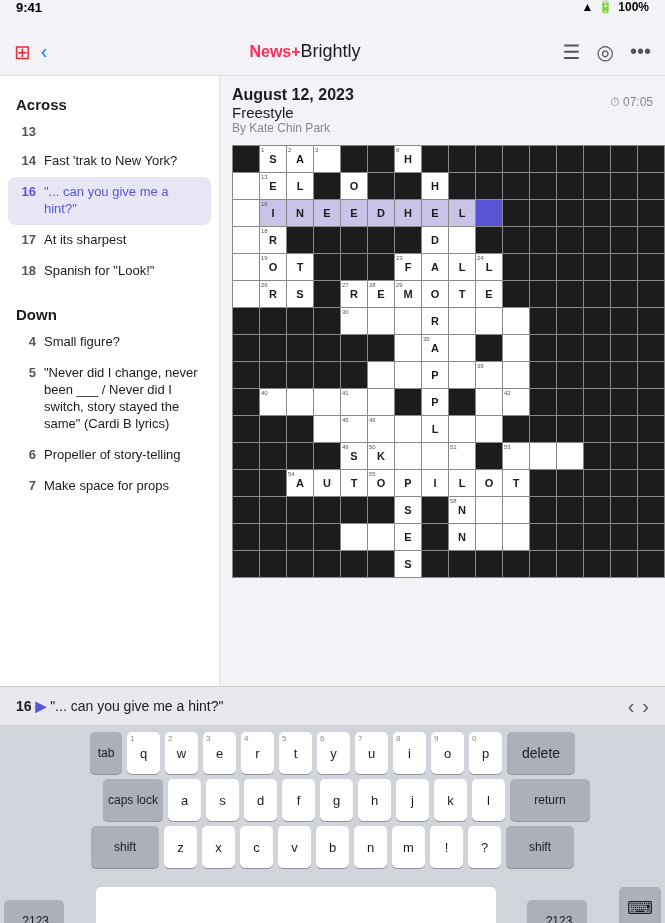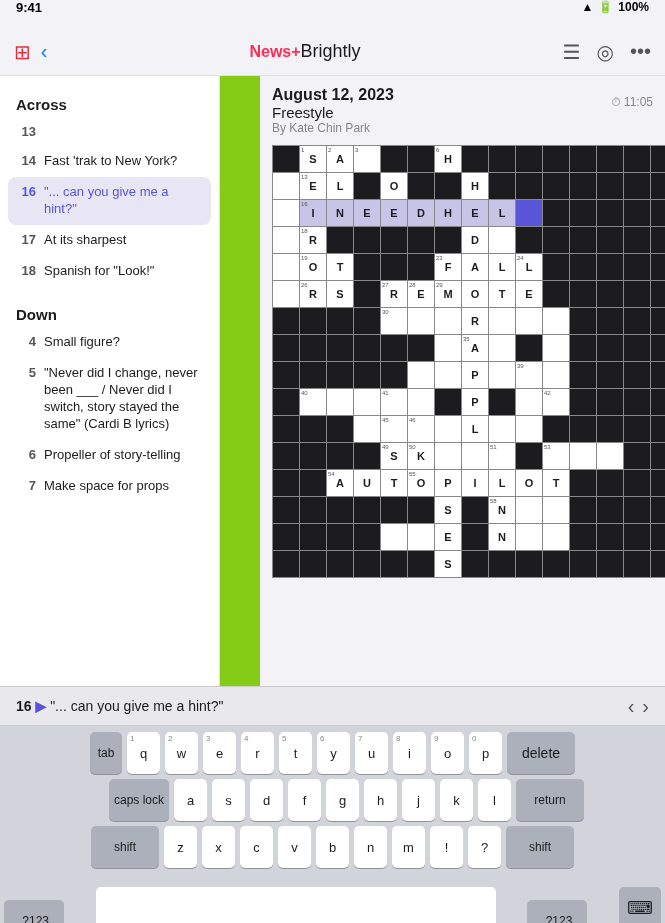--- a/index.html
+++ b/index.html
@@ -38,22 +38,21 @@
     }
     .nav-left { display: flex; align-items: center; gap: 10px; }
     .nav-title { font-size: 18px; font-weight: 400; color: #1c1c1e; display: flex; align-items: center; }
     .nav-right { display: flex; align-items: center; gap: 16px; }
 
     
     .main-content {
       display: flex;
       width: 100%;
       height: 610px;
-      background: #84cc16;
-      gap: 40px;
+      background: #0f766e;
     }
 
     
     .clue-sidebar {
       width: 220px;
       min-width: 220px;
       background: #fff;
       overflow-y: auto;
       border-right: 1px solid #e0e0e5;
       padding: 12px 0;
@@ -212,21 +211,21 @@
       background: #abb0bb;
       font-size: 12px;
       font-weight: 500;
       color: #1c1c1e;
     }
     .key-tab { width: 32px; }
     .key-caps { width: 60px; margin-left: 28px; }
     .key-shift { width: 68px; }
     .key-shift-r { width: 68px; }
     .key-delete { width: 68px; font-size: 14px; }
-    .key-return { width: 68px; }
+    .key-return { width: 80px; }
     .key-123 { width: 52px; margin-top: 27px; }
     .key-space { flex: 1; max-width: 320px; }
     .key-emoji { width: 42px; }
     .key-num {
       position: absolute;
       top: 2px;
       left: 3px;
       font-size: 8px;
       color: #888;
     }
@@ -312,21 +311,21 @@
     </div>
   </div>
 
   <div class="puzzle-area">
     <div class="puzzle-header">
       <div class="puzzle-date">August 12, 2023</div>
       <div class="puzzle-type">Freestyle</div>
       <div class="puzzle-author">By Kate Chin Park</div>
       <div class="puzzle-timer">
         <span>⏱</span>
-        <span>11:05</span>
+        <span>07:05</span>
       </div>
     </div>
 
     <div class="crossword-grid" id="grid">
         <div class="cell black"></div>
         <div class="cell">
           <span class="cell-num">1</span>
           <span class="cell-letter">S</span>
         </div>
         <div class="cell">

